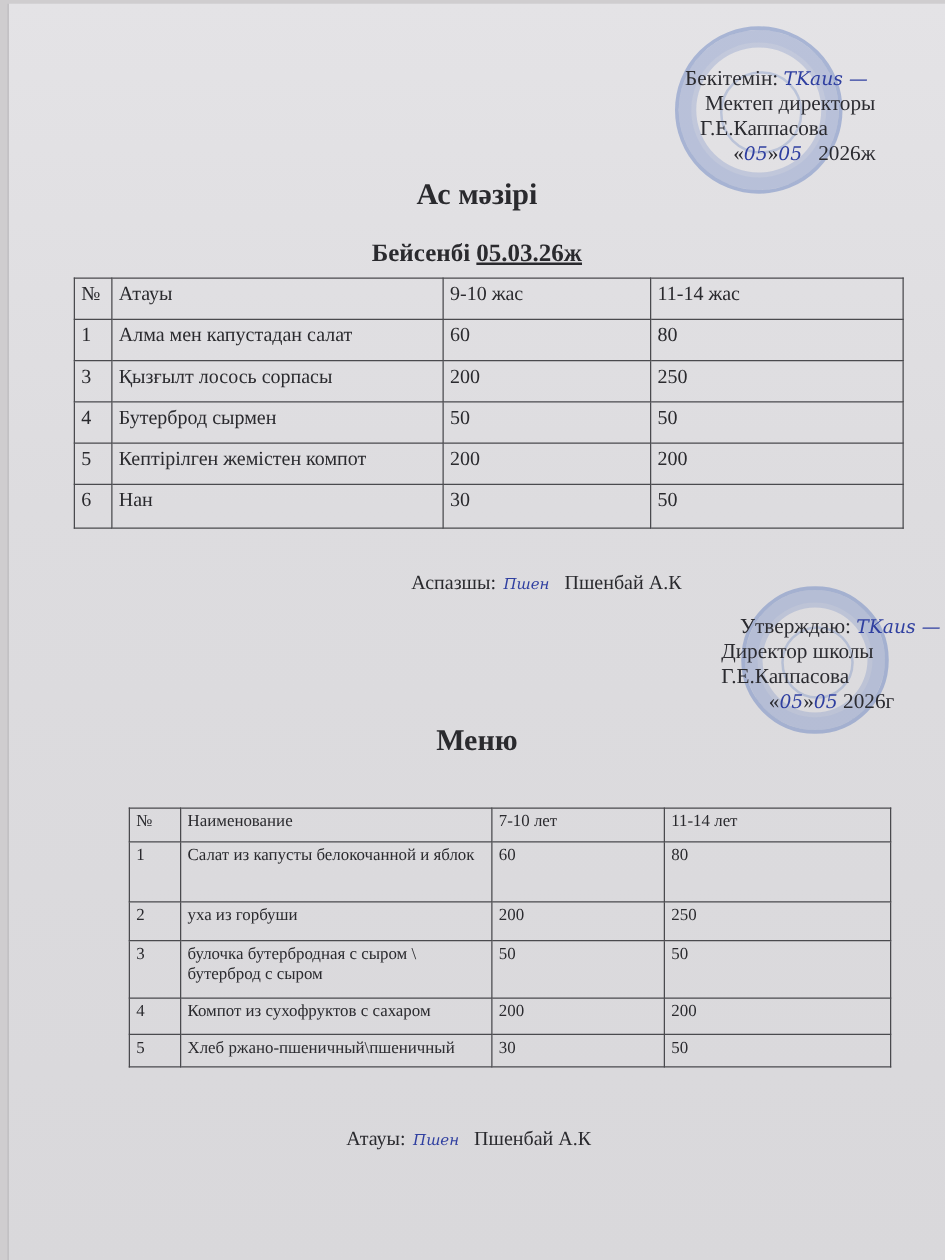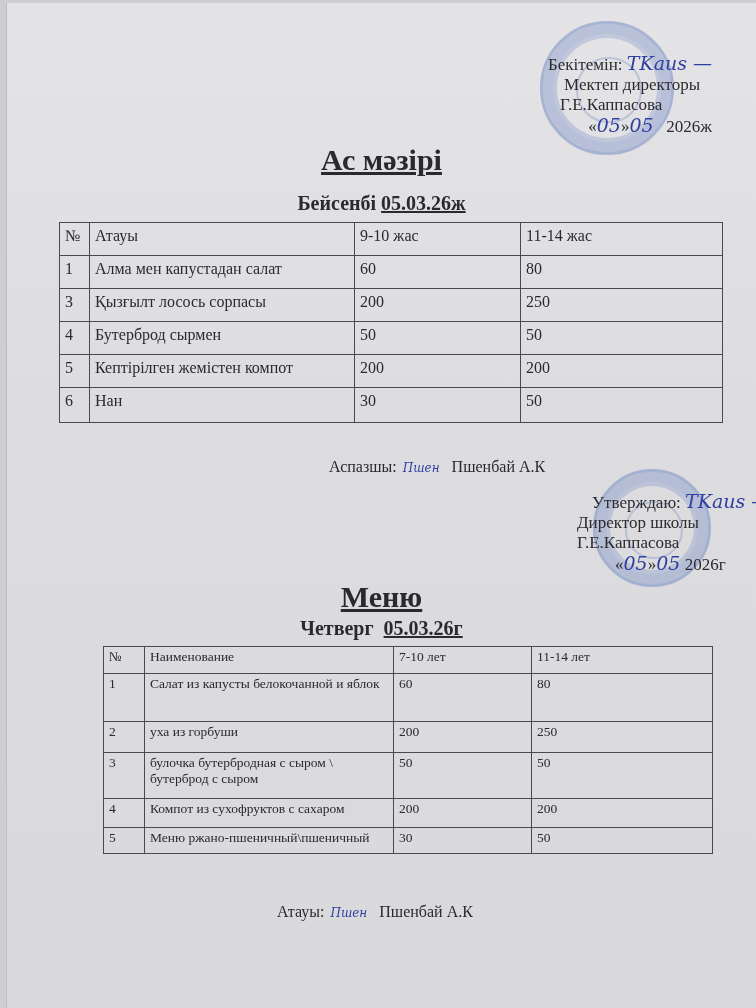--- a/index.html
+++ b/index.html
@@ -23,25 +23,25 @@
   .stamp .inner {
     position: absolute; left: 26%; top: 26%; width: 48%; height: 48%;
     border-radius: 50%; border: 2px solid rgba(95,125,190,0.3);
   }
   .approve {
     position: absolute; font-size: 17px; line-height: 20px; color: #2b2b30;
   }
   .approve div { white-space: nowrap; }
   .sig {
     font-family: "DejaVu Serif", serif; font-style: italic;
-    color: #2f3fa0; font-size: 19px;
+    color: #2f3fa0; font-size: 15px;
   }
   .title {
     position: absolute; left: 0; right: 0; text-align: center;
-    font-weight: bold; font-size: 30px; text-decoration: underline;
+    font-weight: bold; font-size: 24px;
   }
   .subtitle {
     position: absolute; left: 0; right: 0; text-align: center;
     font-weight: bold; font-size: 20px;
   }
   .subtitle .date { text-decoration: underline; }
   table { position: absolute; border-collapse: collapse; }
   td {
     border: 1.5px solid #4a4a4e; vertical-align: top;
     padding: 3px 5px; font-size: 16px; line-height: 19px;
@@ -127,23 +127,20 @@
       <div class="inner"></div>
     </div>
   <div class="approve" style="left:570px; top:488px;">
     <div style="padding-left:15px;"><span>Утверждаю:</span> <span class="sig">TKaus —</span></div>
     <div>Директор школы</div>
     <div>Г.Е.Каппасова</div>
     <div style="padding-left:38px;">«<span class="sig">05</span>»<span class="sig">05</span> <span>2026г</span></div>
   </div>
 
   <div class="title" style="top:577px;">Меню</div>
-  <div class="subtitle" style="top:614px;">
-    <span>Четверг</span>&nbsp; <span class="date">05.03.26г</span>
-  </div>
 
   <table class="t2" style="left:96px; top:643px; width:610px;">
     <colgroup>
         <col style="width:41px">
         <col style="width:249px">
         <col style="width:138px">
         <col>
       </colgroup>
     <tbody>
         <tr style="height:27px;">
@@ -171,21 +168,21 @@
           <td>50</td>
     </tr>
     <tr style="height:29px;">
       <td>4</td>
           <td>Компот из сухофруктов с сахаром</td>
           <td>200</td>
           <td>200</td>
     </tr>
     <tr style="height:26px;">
       <td>5</td>
-          <td>Меню ржано-пшеничный\пшеничный</td>
+          <td>Хлеб ржано-пшеничный\пшеничный</td>
           <td>30</td>
           <td>50</td>
     </tr>
   </tbody>
     </table>
 
   <div class="sign-line" style="left:270px; top:900px;">
     <span>Атауы:</span><span class="sig">Пшен</span><span>Пшенбай А.К</span>
   </div>
 </div>

